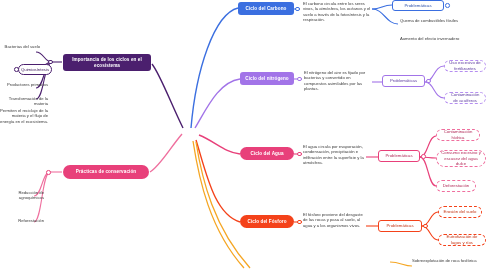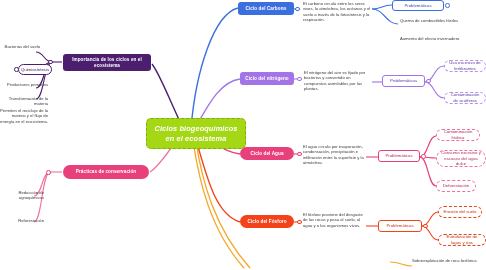--- a/index.html
+++ b/index.html
@@ -122,24 +122,20 @@
     <path d="M38,70 L22,70" stroke="#4b1f6e" stroke-width="1.0" fill="none"></path>
     <path d="M52,62 C44,62 44,88 36,88" stroke="#4b1f6e" stroke-width="1.1" fill="none"></path>
     <path d="M52,62 C44,62 44,99 36,99" stroke="#4b1f6e" stroke-width="1.1" fill="none"></path>
 
     <path d="M182,134 C170,148 160,166 150,172" stroke="#ef6f9e" stroke-width="1.4" fill="none"></path>
     <path d="M62,172 L50,172" stroke="#ef6f9e" stroke-width="1.1" fill="none"></path>
     <path d="M50,172 C42,172 42,196 34,196" stroke="#ef6f9e" stroke-width="1.1" fill="none"></path>
     <path d="M50,172 C42,172 42,222 34,222" stroke="#ef6f9e" stroke-width="1.1" fill="none"></path>
   </svg>
 
-  <div class="central" style="left:146px;top:118px;width:100px;">
-    <div>Ciclos biogeoquímicos</div>
-    <div>en el ecosistema</div>
-  </div>
 
   <div class="pill" style="left:238px;top:2px;width:56px;height:13px;background:#3b6fe0;">
     <span>Ciclo del Carbono</span>
   </div>
   <div class="dot" style="left:295px;top:6.6px;border:1.1px solid #3b6fe0;"></div>
   <div class="leaf l" style="left:303px;top:1px;width:68px;">El carbono circula entre los seres vivos, la atmósfera, los océanos y el suelo a través de la fotosíntesis y la respiración.</div>
   <div class="box" style="left:392px;top:0px;width:52px;height:11px;border-color:#3b6fe0;color:#2a4fa8;">
     <span>Problemáticas</span>
   </div>
   <div class="dot" style="left:445px;top:3px;border:1.1px solid #3b6fe0;"></div>

